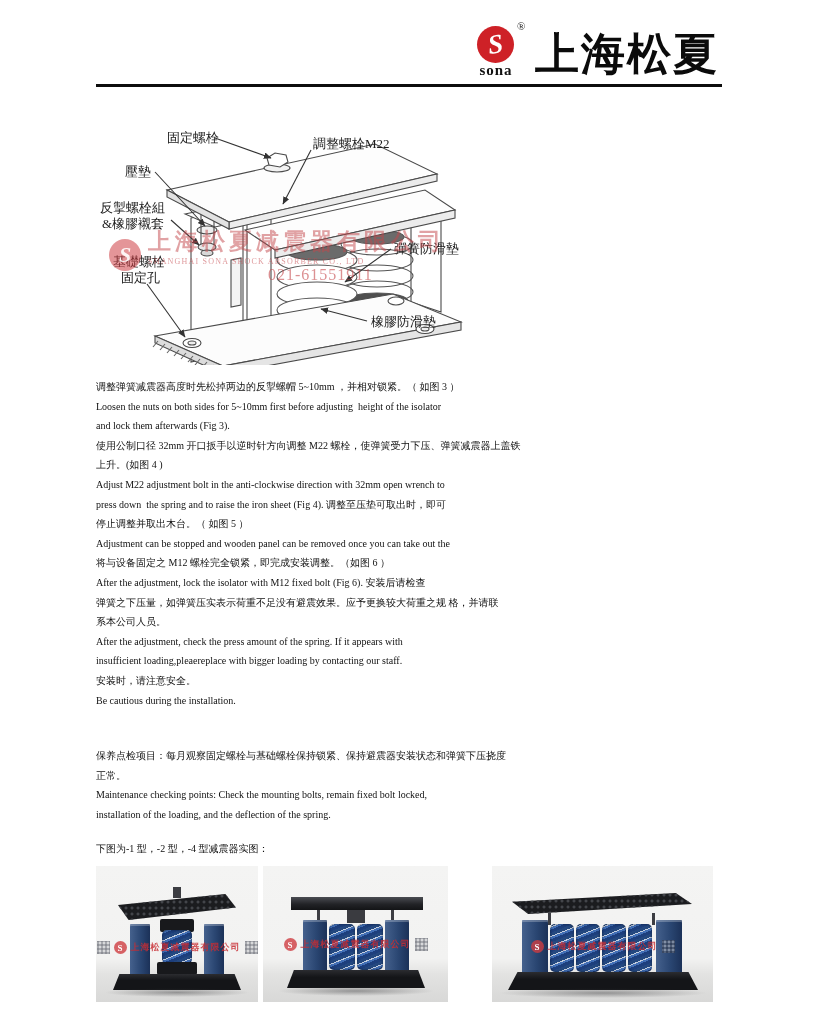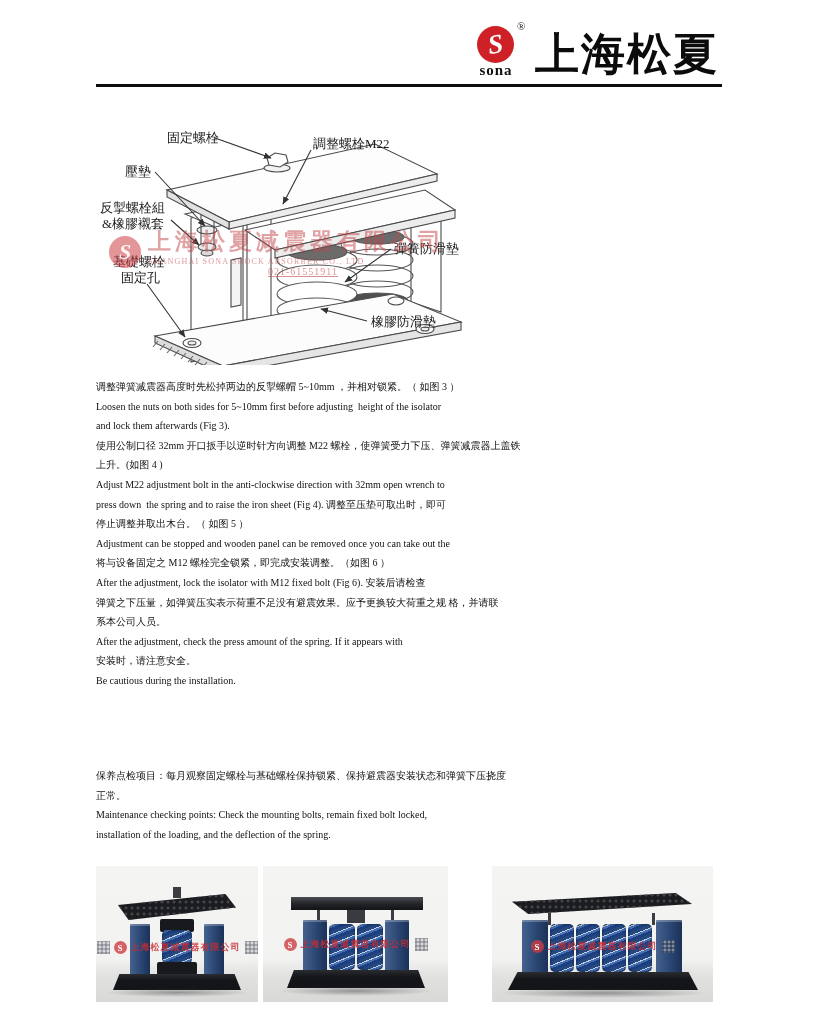--- a/index.html
+++ b/index.html
@@ -22,27 +22,27 @@
   .diagram{position:absolute;left:95px;top:110px;width:370px;height:255px;background:#fff;}
   .diagram svg{position:absolute;left:0;top:0;}
   .dlabel{font-size:13px;fill:#1c1c1c;font-family:"Liberation Serif","DejaVu Serif",serif;}
   .dwm{position:absolute;left:14px;top:116px;width:348px;display:flex;align-items:center;gap:7px;
        pointer-events:none;}
   .dwm-circle{width:32px;height:32px;border-radius:50%;background:rgba(205,62,68,.55);flex:0 0 auto;
               display:flex;align-items:center;justify-content:center;color:rgba(255,255,255,.9);
               font-size:22px;font-weight:bold;font-style:italic;}
   .dwm-cn{font-size:23px;font-weight:bold;letter-spacing:4px;color:rgba(196,70,74,.5);white-space:nowrap;}
   .dwm-en{font-size:8px;letter-spacing:1.2px;color:rgba(196,70,74,.55);white-space:nowrap;}
-  .dwm-phone{font-size:10px;letter-spacing:1px;color:rgba(196,70,74,.6);padding-left:120px;text-decoration:underline;}
+  .dwm-phone{font-size:16px;letter-spacing:1px;color:rgba(196,70,74,.6);padding-left:120px;}
 
   
   .textblock{position:absolute;left:96px;width:632px;font-size:10px;}
   .line{height:19.6px;line-height:19.6px;white-space:pre;}
   #sec1{top:377px;}
-  #sec2{top:746px;margin-top:20px;}
+  #sec2{top:746px;}
   #caption{top:839px;}
 
   
   .photo{position:absolute;top:866px;height:136px;
          background:linear-gradient(#f4f4f3 0%,#f2f2f1 68%,#e2e2e1 80%,#d8d8d7 100%);overflow:hidden;}
   #photo1{left:96px;width:162px;}
   #photo2{left:263px;width:185px;}
   #photo3{left:492px;width:221px;}
   .photo *{position:absolute;}
   .plate-knurl{background-color:#1b1c1f;background-image:radial-gradient(circle at 2px 2px,#43454a 1.2px,transparent 1.8px);
@@ -184,31 +184,35 @@
     <div class="line">上升。(如图 4 )</div>
     <div class="line">Adjust M22 adjustment bolt in the anti-clockwise direction with 32mm open wrench to</div>
     <div class="line">press down  the spring and to raise the iron sheet (Fig 4). 调整至压垫可取出时，即可</div>
     <div class="line">停止调整并取出木台。（ 如图 5 ）</div>
     <div class="line">Adjustment can be stopped and wooden panel can be removed once you can take out the</div>
     <div class="line">将与设备固定之 M12 螺栓完全锁紧，即完成安装调整。（如图 6 ）</div>
     <div class="line">After the adjustment, lock the isolator with M12 fixed bolt (Fig 6). 安装后请检查</div>
     <div class="line">弹簧之下压量，如弹簧压实表示荷重不足没有避震效果。应予更换较大荷重之规 格，并请联</div>
     <div class="line">系本公司人员。</div>
     <div class="line">After the adjustment, check the press amount of the spring. If it appears with</div>
+    <div class="line">insufficient loading,pleaereplace with bigger loading by contacting our staff.</div>
     <div class="line">安装时，请注意安全。</div>
     <div class="line">Be cautious during the installation.</div>
   </div>
 
   <div id="sec2" class="textblock">
     <div class="line">保养点检项目：每月观察固定螺栓与基础螺栓保持锁紧、保持避震器安装状态和弹簧下压挠度</div>
     <div class="line">正常。</div>
     <div class="line">Maintenance checking points: Check the mounting bolts, remain fixed bolt locked,</div>
     <div class="line">installation of the loading, and the deflection of the spring.</div>
   </div>
 
+  <div id="caption" class="textblock">
+    <div class="line">下图为-1 型，-2 型，-4 型减震器实图：</div>
+  </div>
 
   <div id="photo1" class="photo">
     <div class="rod" style="left:77px;top:21px;width:8px;height:11px;"></div>
     <div class="plate-knurl" style="left:22px;top:28px;width:118px;height:26px;"></div>
     <div class="colm" style="left:34px;top:58px;width:20px;height:52px;"></div>
     <div class="colm" style="left:108px;top:58px;width:20px;height:52px;"></div>
     <div class="cup" style="left:64px;top:53px;width:34px;height:13px;"></div>
     <div class="spring" style="left:66px;top:64px;width:30px;height:34px;"></div>
     <div class="cup" style="left:61px;top:96px;width:40px;height:13px;"></div>
     <div class="pbase" style="left:17px;top:108px;width:128px;height:16px;"></div>

